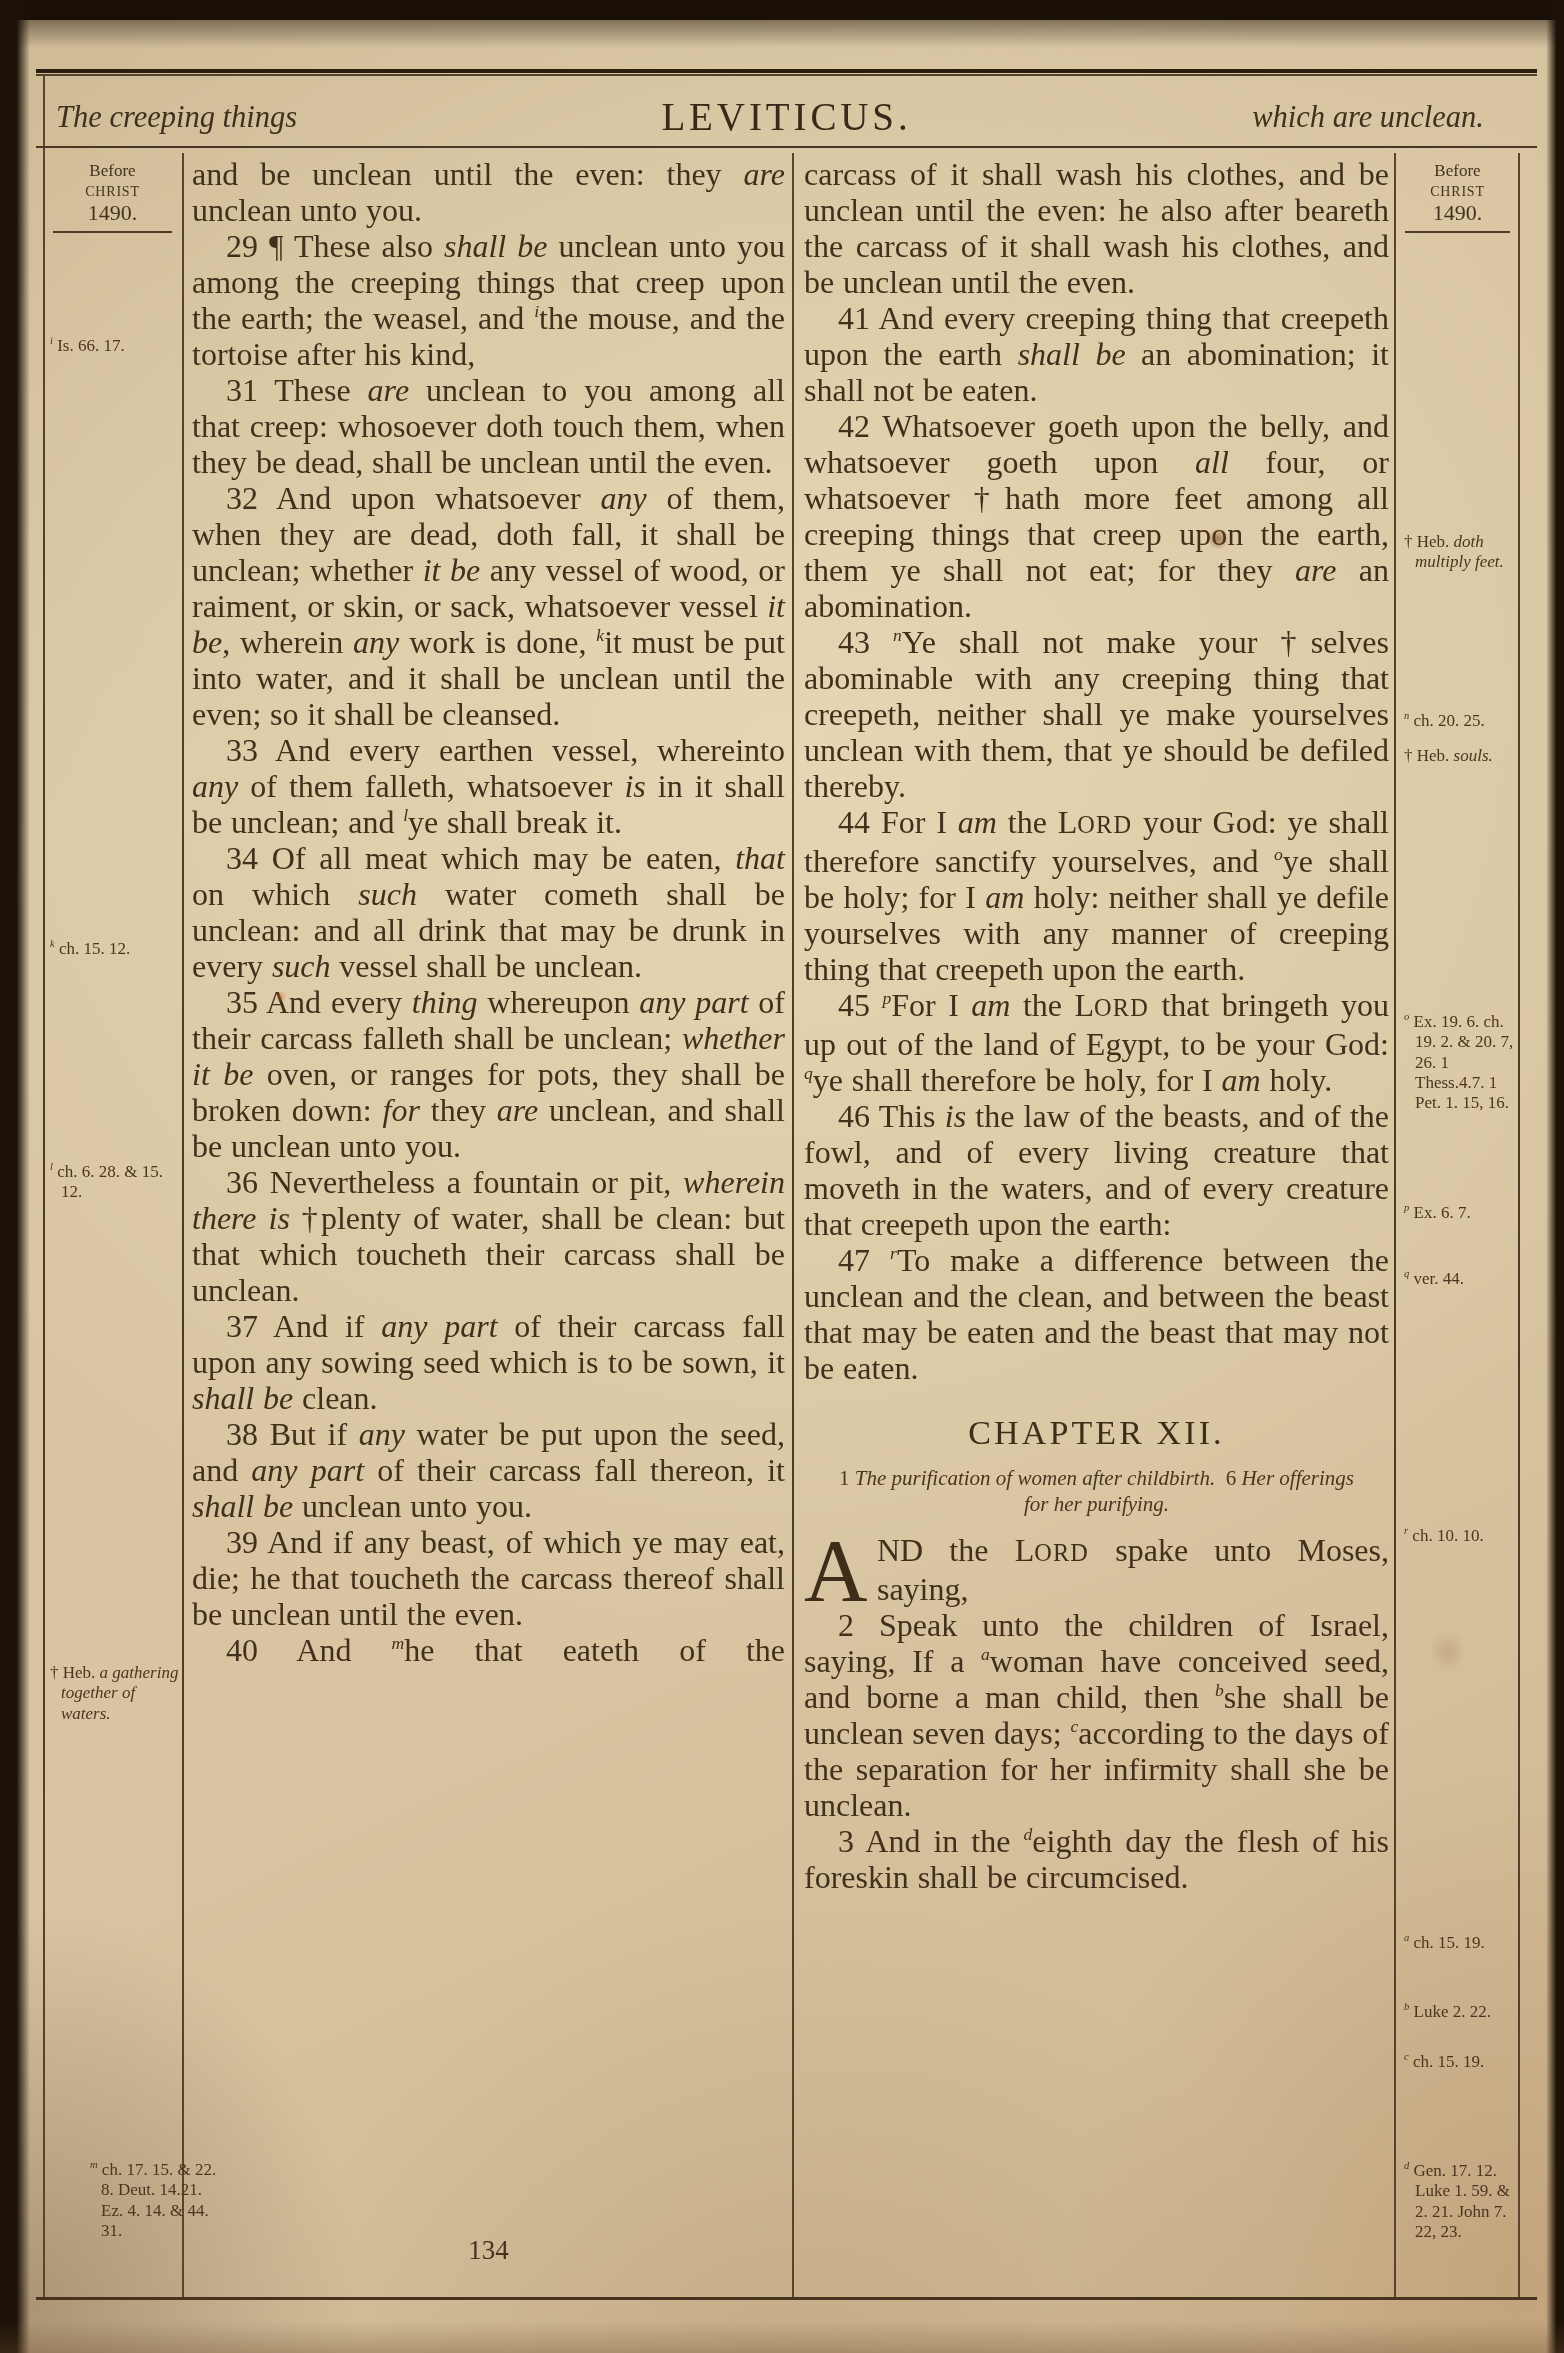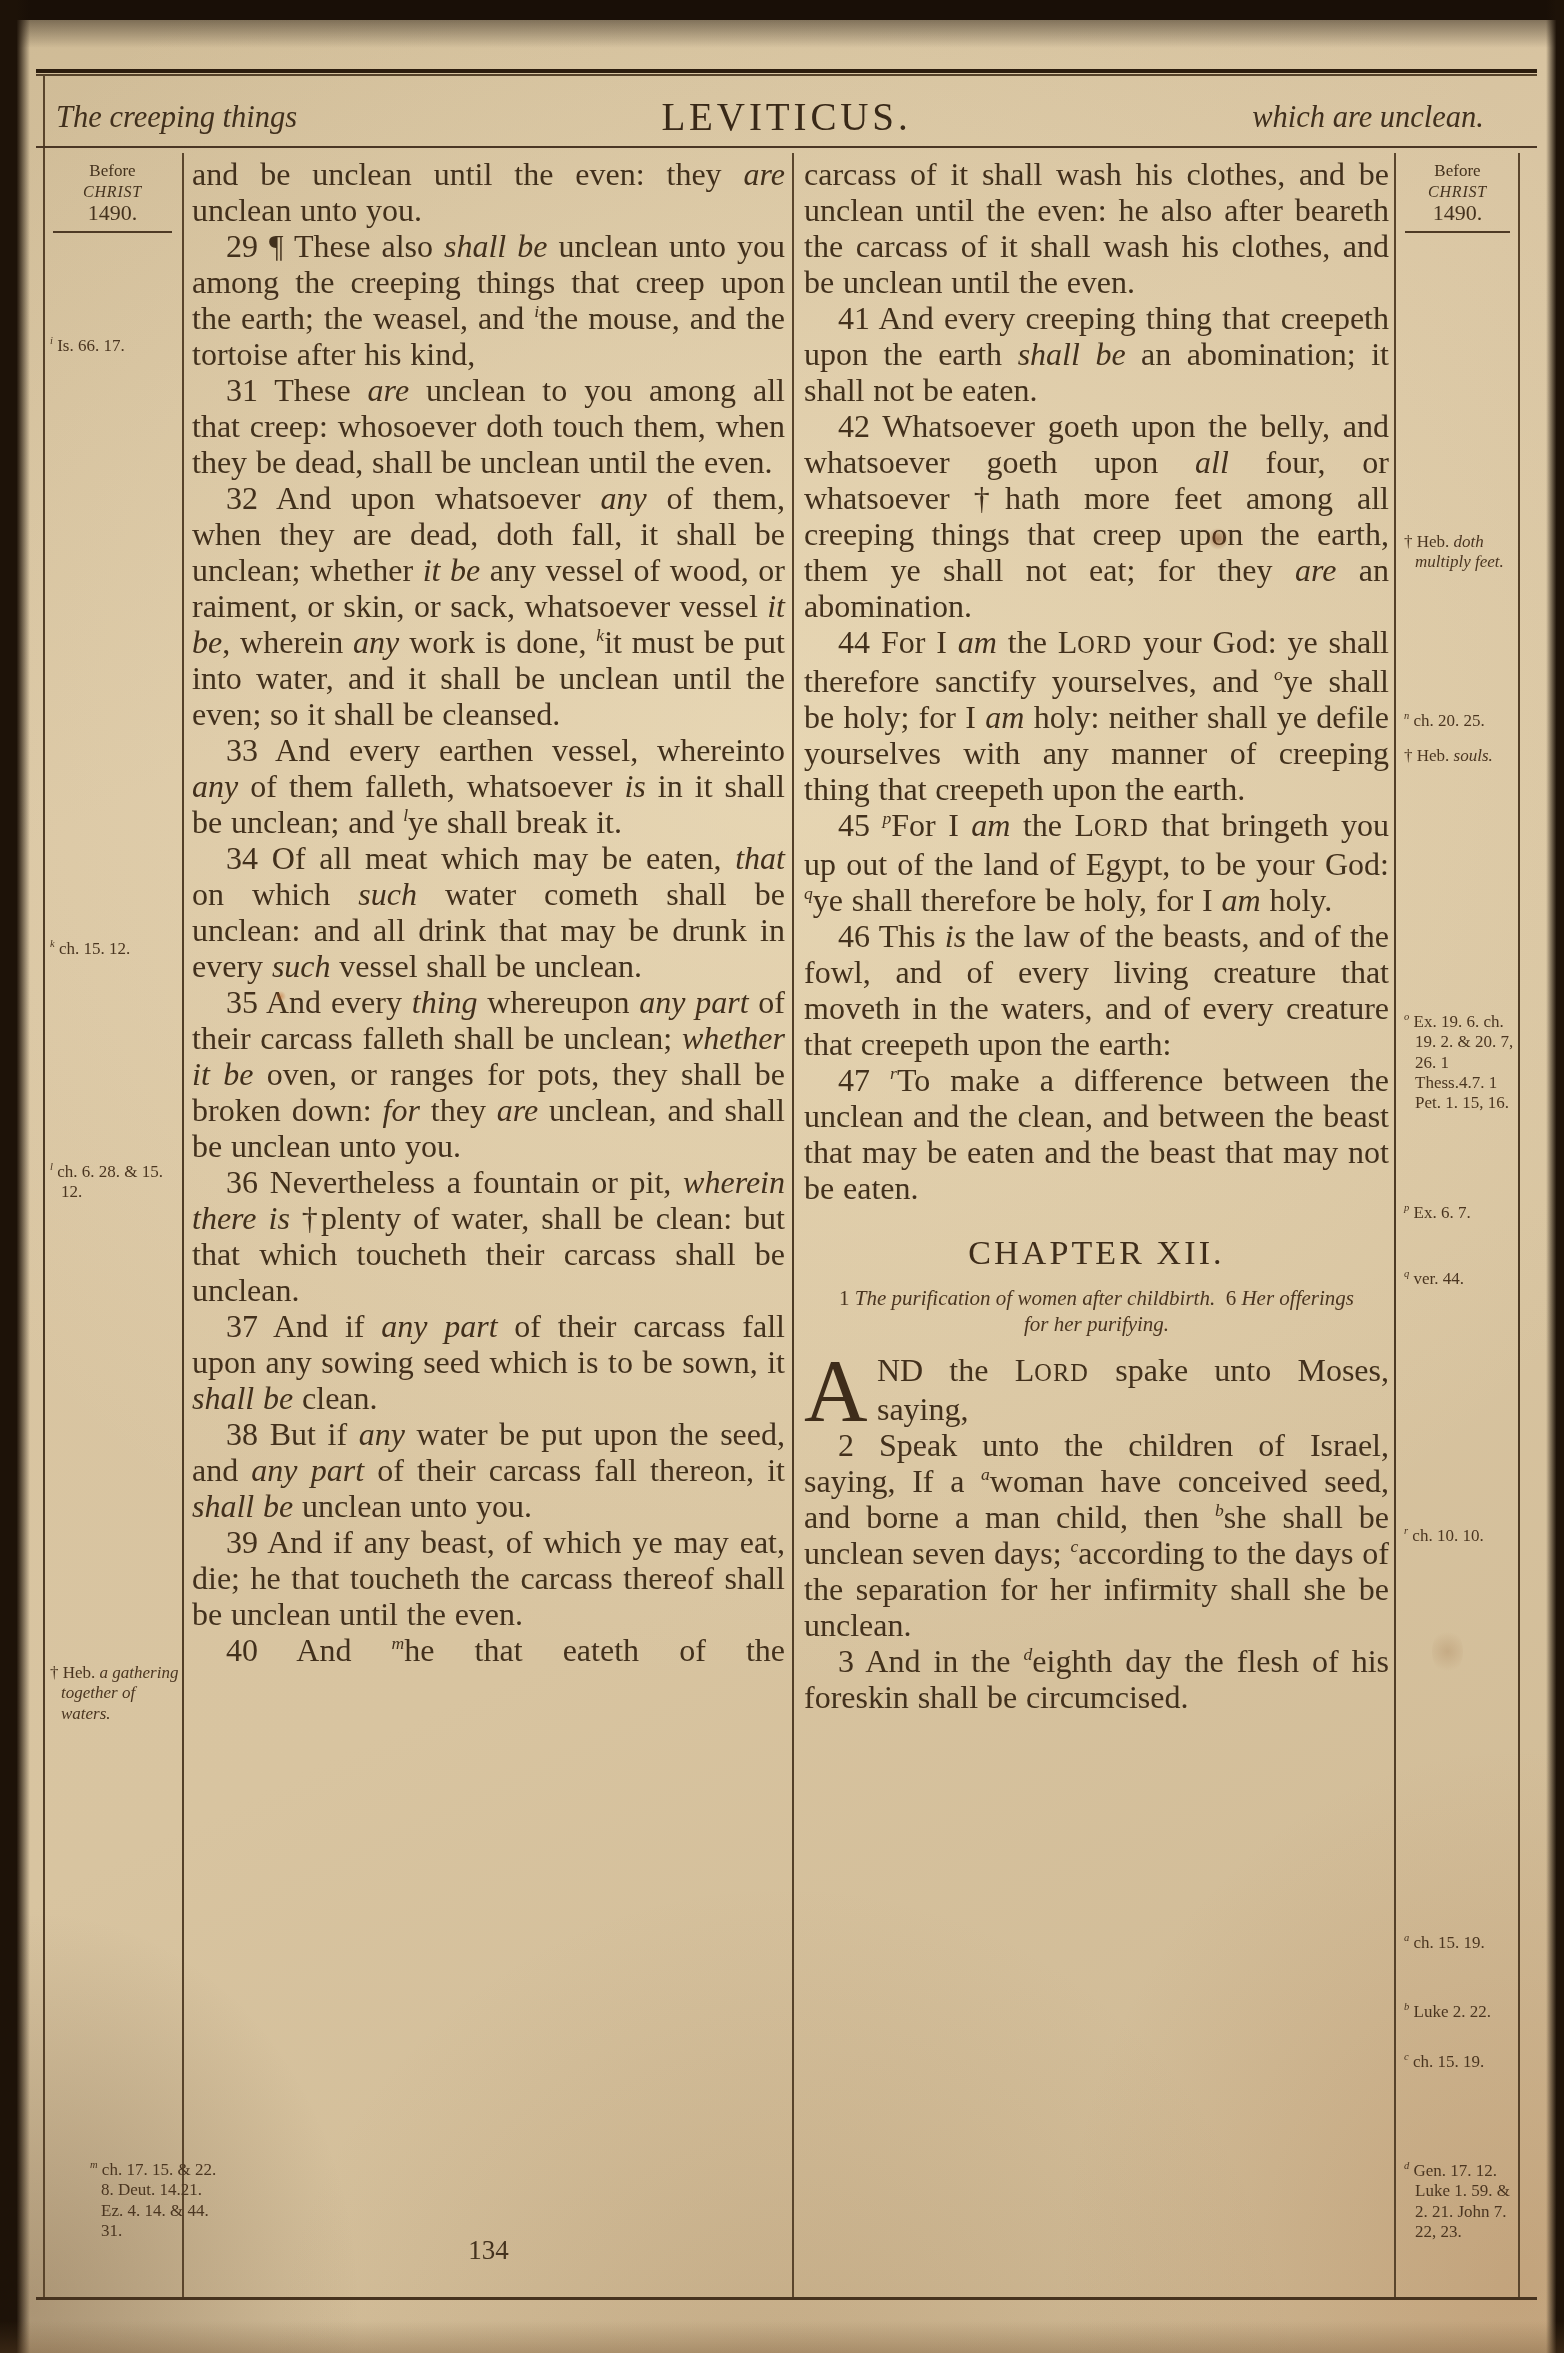--- a/index.html
+++ b/index.html
@@ -35,21 +35,21 @@
   .runner{position:absolute;top:100px;font-style:italic;font-size:30.5px;color:#41301d;}
   .runner.l{left:56px;}
   .runner.r{right:81px;}
   .book-title{position:absolute;top:94px;left:36px;right:28px;text-align:center;
     font-size:39px;letter-spacing:3.9px;color:#392918;}
   
   .margin-head{position:absolute;top:160px;text-align:center;color:#44321e;line-height:21px;}
   .mh-left{left:45px;width:135px;}
   .mh-right{left:1398px;width:119px;}
   .mh-1{font-size:17px;}
-  .mh-2{font-size:16px;letter-spacing:0.8px;font-style:italic;}
+  .mh-2{font-size:14px;letter-spacing:0.8px;}
   .mh-3{font-size:22px;}
   .mh-rule{margin:7.8px auto 0;height:2.3px;width:88%;background:#4e3a25;}
   .notes-wrap{position:absolute;top:0;height:1832px;}
   .nw-left{left:50px;width:130px;}
   .nw-right{left:1404px;width:111px;}
   .mnote{position:absolute;left:0;width:100%;font-size:17px;line-height:20.3px;color:#4a3520;
     padding-left:11px;text-indent:-11px;box-sizing:border-box;}
   .mnote i{font-style:italic;}
   .mnote sup{font-size:0.62em;font-style:italic;line-height:0;}
   
@@ -147,20 +147,21 @@
       <p class="verse">38 But if <i>any</i> water be put upon the seed, and <i>any part</i> of their carcass fall thereon, it <i>shall be</i> unclean unto you.</p>
       <p class="verse">39 And if any beast, of which ye may eat, die; he that toucheth the carcass thereof shall be unclean until the even.</p>
       <p class="verse fill">40 And <sup>m</sup>he that eateth of the</p>
     </div>
 
   <div class="text-col tc-right">
     <div id="rc-before">
         <p class="verse cont">carcass of it shall wash his clothes, and be unclean until the even: he also after beareth the carcass of it shall wash his clothes, and be unclean until the even.</p>
         <p class="verse">41 And every creeping thing that creepeth upon the earth <i>shall be</i> an abomination; it shall not be eaten.</p>
         <p class="verse">42 Whatsoever goeth upon the belly, and whatsoever goeth upon <i>all</i> four, or whatsoever †hath more feet among all creeping things that creep upon the earth, them ye shall not eat; for they <i>are</i> an abomination.</p>
+        <p class="verse">43 <sup>n</sup>Ye shall not make your †selves abominable with any creeping thing that creepeth, neither shall ye make yourselves unclean with them, that ye should be defiled thereby.</p>
         <p class="verse">44 For I <i>am</i> the L<span class="sc">ord</span> your God: ye shall therefore sanctify yourselves, and <sup>o</sup>ye shall be holy; for I <i>am</i> holy: neither shall ye defile yourselves with any manner of creeping thing that creepeth upon the earth.</p>
         <p class="verse">45 <sup>p</sup>For I <i>am</i> the L<span class="sc">ord</span> that bringeth you up out of the land of Egypt, to be your God: <sup>q</sup>ye shall therefore be holy, for I <i>am</i> holy.</p>
         <p class="verse">46 This <i>is</i> the law of the beasts, and of the fowl, and of every living creature that moveth in the waters, and of every creature that creepeth upon the earth:</p>
         <p class="verse">47 <sup>r</sup>To make a difference between the unclean and the clean, and between the beast that may be eaten and the beast that may not be eaten.</p>
       </div>
     <h2 class="chapter">CHAPTER XII.</h2>
     <p class="summary">1 <i>The purification of women after childbirth.</i>&nbsp; 6 <i>Her offerings for her purifying.</i></p>
     <p class="verse cont">
       <span class="dropcap">A</span>
       <span>ND the L<span class="sc">ord</span> spake unto Moses, saying,</span>

